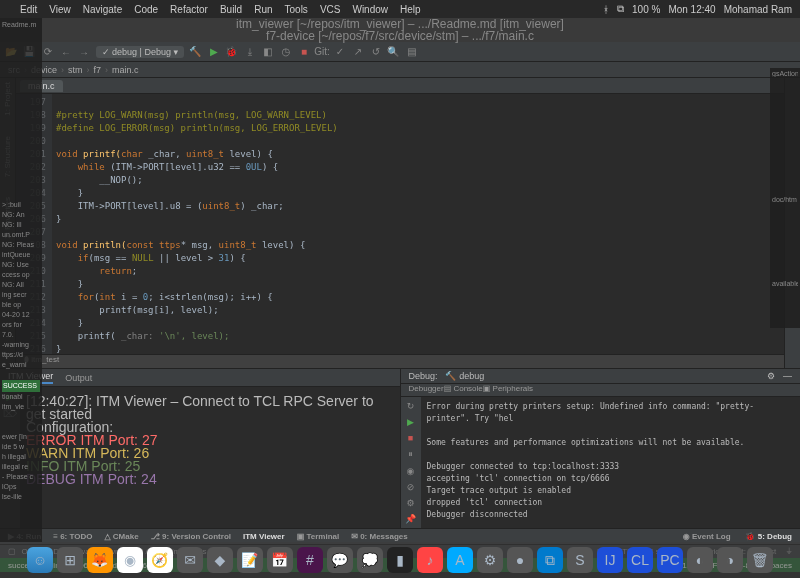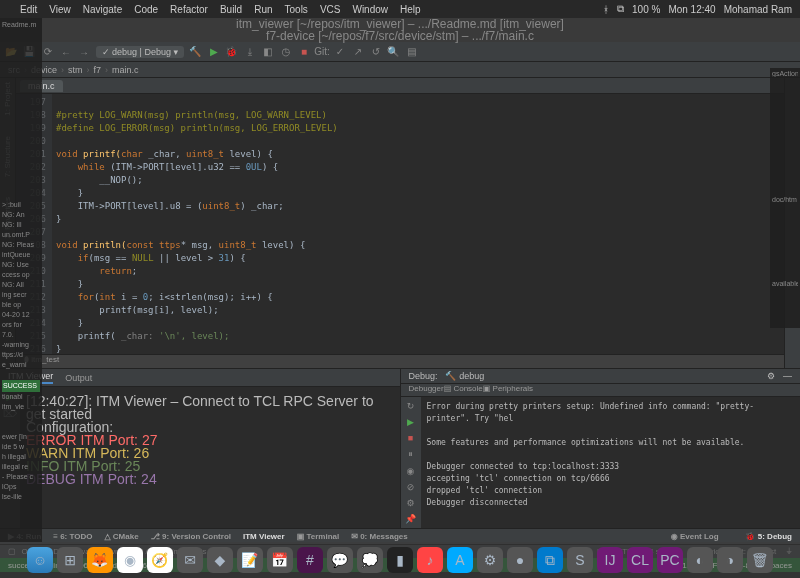--- a/index.html
+++ b/index.html
@@ -136,21 +136,21 @@
   border-top: 1px solid #222;
   display: flex;
   align-items: center;
   padding: 0 8px;
   gap: 12px;
   font-size: 8px;
   color: #999;
   font-weight: bold;
 }
 .tool-window-bar .twb-item.active { color: #ddd; }
-.tool-window-bar .right-items { margin-left: auto; display: flex; gap: 27px; }
+.tool-window-bar .right-items { margin-left: auto; display: flex; gap: 15px; }
 
 .bg-status {
   height: 14px;
   background: #3c3f41;
   border-top: 1px solid #222;
   display: flex;
   align-items: center;
   padding: 0 8px;
   font-size: 8px;
   color: #999;
@@ -195,21 +195,21 @@
 }
 .dock .d-finder { background: linear-gradient(#4aa3df,#2a7ab8); }
 .dock .d-safari { background: #fff; }
 .dock .d-chrome { background: #fff; }
 .dock .d-firefox { background: #ff9500; }
 .dock .d-terminal { background: #222; }
 .dock .d-slack { background: #4a154b; }
 .dock .d-music { background: #f44; }
 .dock .d-store { background: #0af; }
 .dock .d-code { background: #007acc; }
-.dock .d-jetbrains { background: #701a75; }
+.dock .d-jetbrains { background: #1d4ed8; }
 
 .left-overlay {
   position: absolute;
   left: 0;
   top: 18px;
   width: 42px;
   bottom: 36px;
   background: rgba(30,30,30,0.85);
   overflow: hidden;
   font-size: 7px;
@@ -412,20 +412,21 @@
         <span>⚙</span>
         <span>📌</span>
       </div>
       <div class="debug-content" id="debug-lines">
           <div>Error during pretty printers setup: Undefined info command: "pretty-printer".  Try "hel</div>
           <div>&nbsp;</div>
           <div>Some features and performance optimizations will not be available.</div>
           <div>&nbsp;</div>
           <div>Debugger connected to tcp:localhost:3333</div>
           <div>accepting 'tcl' connection on tcp/6666</div>
+          <div>Target trace output  is enabled</div>
           <div>dropped 'tcl' connection</div>
           <div>Debugger disconnected</div>
         </div>
     </div>
   </div>
 </div>
 
 <div class="tool-window-bar">
   <span class="twb-item">▶ <span>4: Run</span></span>
   <span class="twb-item">≡ <span>6: TODO</span></span>

